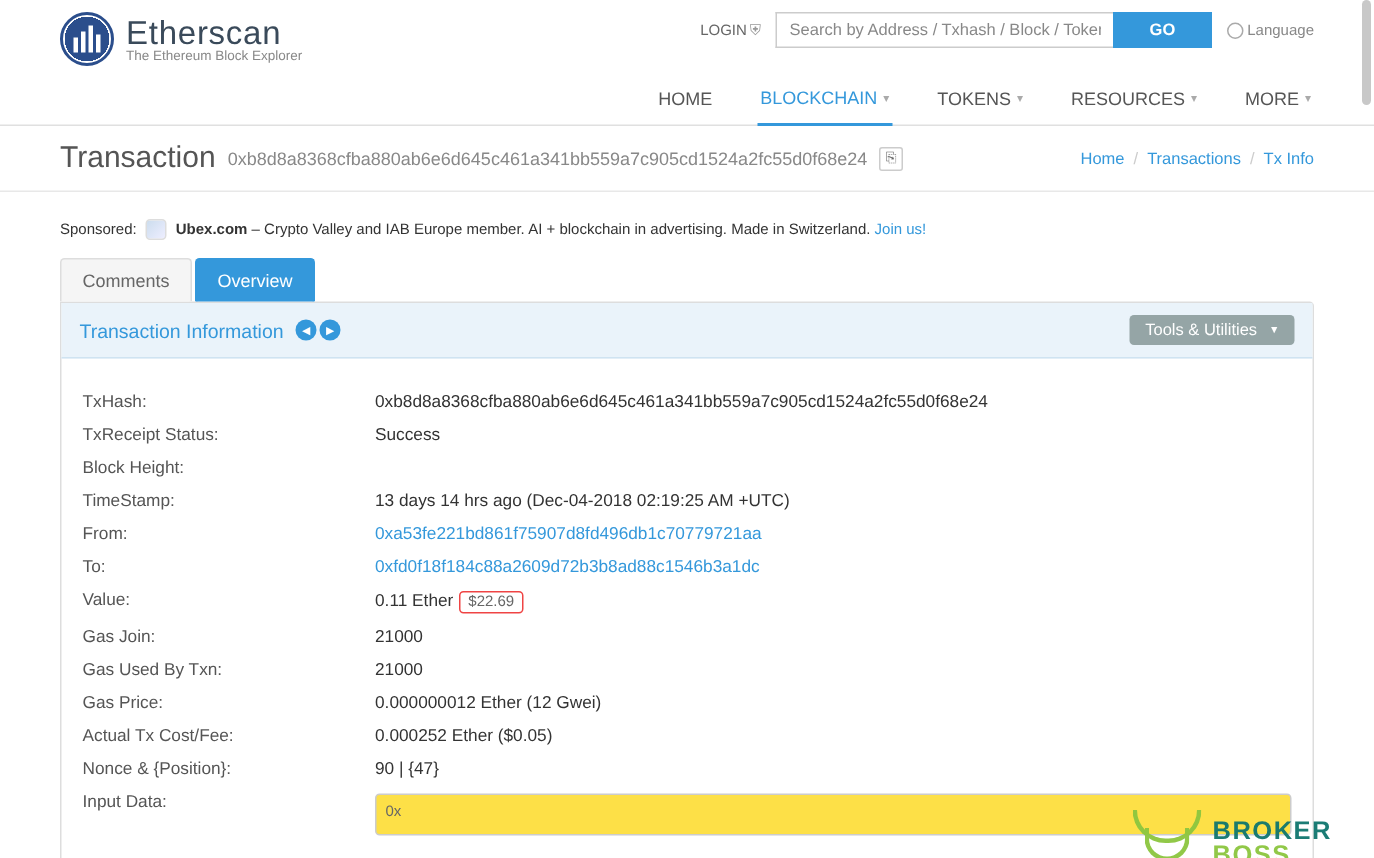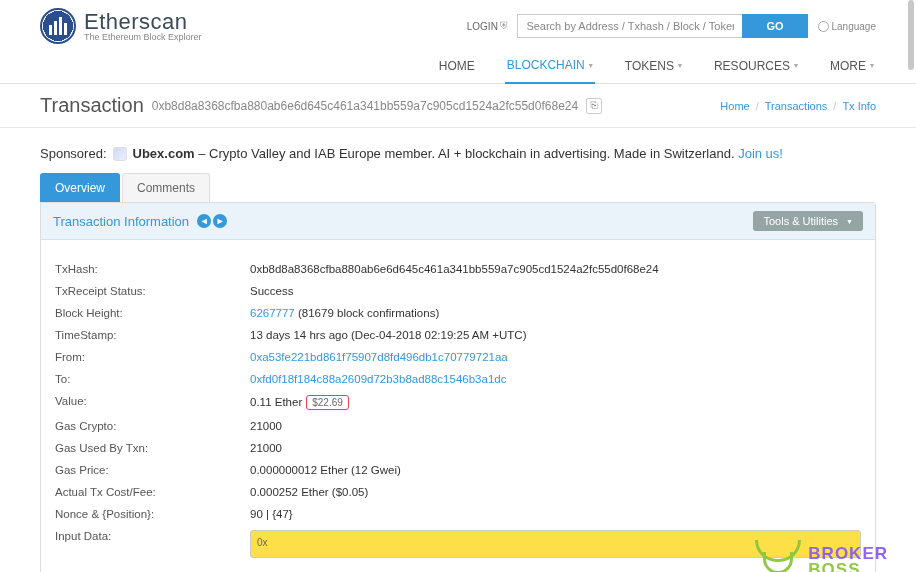--- a/index.html
+++ b/index.html
@@ -1,18 +1,18 @@
 <!DOCTYPE html>
 <html><head>
 <meta charset="utf-8">
 <style>
 *{box-sizing:border-box;margin:0;padding:0}
 body{font-family:"Helvetica Neue",Helvetica,Arial,sans-serif;font-size:12px;color:#333;background:#fff;width:916px;position:relative}
 a{color:#3498db;text-decoration:none}
-.topbar{display:flex;justify-content:space-between;align-items:center;padding:8px 40px 0 40px}
+.topbar{display:flex;justify-content:space-between;align-items:flex-start;padding:8px 40px 0 40px}
 .logo{display:flex;align-items:center;gap:8px}
 .logo-mark{width:36px;height:36px;border-radius:50%;border:2px solid #2b4e8c;display:flex;align-items:center;justify-content:center;position:relative;background:radial-gradient(circle at 50% 50%,#2b4e8c 0 66%,transparent 66%)}
 .logo-bars{display:flex;gap:2px;align-items:flex-end;height:18px}
 .logo-bars span{width:3px;background:#fff}
 .logo-bars span:nth-child(1){height:10px}
 .logo-bars span:nth-child(2){height:14px}
 .logo-bars span:nth-child(3){height:18px}
 .logo-bars span:nth-child(4){height:12px}
 .logo-text{display:flex;flex-direction:column;line-height:1}
 .logo-text .brand{font-size:22px;color:#3a4a5a;font-weight:400;letter-spacing:.5px}
@@ -29,21 +29,21 @@
 .nav{display:flex;justify-content:flex-end;gap:28px;padding:14px 40px 0 40px;border-bottom:1px solid #e0e0e0}
 .nav-item{padding:0 2px 10px 2px;font-size:12px;color:#555;cursor:pointer;display:flex;align-items:center;gap:4px}
 .nav-item.active{color:#3498db;border-bottom:2px solid #3498db;margin-bottom:-1px}
 .chev{font-size:8px;color:#aaa}
 .page-head{display:flex;justify-content:space-between;align-items:center;padding:10px 40px;border-bottom:1px solid #e8e8e8}
 .page-title{font-size:20px;color:#555;font-weight:400;display:flex;align-items:center;gap:8px}
 .page-title .hash{font-size:12px;color:#888;font-weight:400}
 .copy-btn{width:16px;height:16px;border:1px solid #ccc;border-radius:2px;font-size:9px;display:flex;align-items:center;justify-content:center;cursor:pointer;color:#666}
 .crumbs{font-size:11px;color:#888;display:flex;gap:6px}
 .crumbs .sep{color:#ccc}
-.sponsored{padding:18px 40px 12px 40px;font-size:13px;color:#333;display:flex;align-items:center;gap:6px}
+.sponsored{padding:18px 40px 12px 40px;font-size:10px;color:#333;display:flex;align-items:center;gap:6px}
 .sponsored b{font-weight:bold}
 .sponsor-icon{width:14px;height:14px;border-radius:3px;background:linear-gradient(135deg,#cde 0,#eef 100%);border:1px solid #ddd}
 .tabs{display:flex;margin:0 40px;border-bottom:none}
 .tab{padding:7px 14px;font-size:12px;border:1px solid #ddd;background:#f5f5f5;color:#666;cursor:pointer;border-top-left-radius:3px;border-top-right-radius:3px;margin-right:2px;border-bottom:none}
 .tab.active{background:#3498db;color:#fff;border-color:#3498db}
 .panel{margin:0 40px 20px 40px;border:1px solid #ddd;border-radius:0 3px 3px 3px}
 .panel-head{background:#eaf3fa;border-bottom:1px solid #cfe3f1;padding:8px 12px;display:flex;justify-content:space-between;align-items:center}
 .panel-title{color:#3498db;font-size:13px;display:flex;align-items:center;gap:8px}
 .nav-arrows{display:flex;gap:2px}
 .arrow{width:14px;height:14px;border-radius:50%;background:#3498db;color:#fff;font-size:9px;display:flex;align-items:center;justify-content:center;cursor:pointer}
@@ -56,21 +56,21 @@
 .success{color:#27ae60}
 .block-link{color:#3498db}
 .pill{display:inline-block;border:1px solid #ef4444;border-radius:3px;padding:1px 5px;font-size:10px;color:#666;margin-left:4px}
 .inputdata{width:100%;height:28px;border:1px solid #ccc;border-radius:3px;padding:6px;font-size:10px;color:#666;font-family:Liberation Sans, sans-serif;resize:none;background:#fde047}
 .watermark{position:absolute;right:28px;bottom:18px;display:flex;align-items:center;gap:6px;opacity:.95}
 .wm-icon{position:relative;width:48px;height:48px}
 .wm-line{position:absolute;border:3px solid #8cc63f;border-top:none;border-radius:0 0 40px 40px}
 .wm-v1{width:46px;height:22px;left:1px;top:2px}
 .wm-v2{width:30px;height:22px;left:9px;top:14px}
 .wm-text{font-family:Arial,sans-serif;line-height:.95}
-.wm-text .l1{font-size:17px;font-weight:900;color:#8b5cf6;letter-spacing:1px}
+.wm-text .l1{font-size:17px;font-weight:900;color:#0f766e;letter-spacing:1px}
 .wm-text .l2{font-size:17px;font-weight:900;color:#8cc63f;letter-spacing:1px}
 .scrollbar{position:absolute;right:2px;top:0;width:6px;height:100%}
 .scrollbar .thumb{position:absolute;top:0;width:6px;height:70px;background:#c8c8c8;border-radius:3px}
 </style>
 </head>
 <body>
 
 <div class="topbar">
   <div class="logo">
     <div class="logo-mark">
@@ -137,22 +137,22 @@
   </div>
 </div>
 
 <div class="sponsored">
   <span>Sponsored:</span>
   <span class="sponsor-icon"></span>
   <span><b>Ubex.com</b><span> – Crypto Valley and IAB Europe member. AI + blockchain in advertising. Made in Switzerland. </span><a>Join us!</a></span>
 </div>
 
 <div class="tabs">
+  <div class="tab">Comments</div>
   <div class="tab active">Overview</div>
-  <div class="tab">Comments</div>
 </div>
 
 <div class="panel">
   <div class="panel-head">
     <div class="panel-title">
       <span>Transaction Information</span>
       <span class="nav-arrows">
         <span class="arrow">◄</span>
         <span class="arrow">►</span>
       </span>
@@ -166,40 +166,39 @@
     <div class="row">
         <div class="label">TxHash:</div>
         <div class="val">0xb8d8a8368cfba880ab6e6d645c461a341bb559a7c905cd1524a2fc55d0f68e24</div>
       </div>
     <div class="row">
         <div class="label">TxReceipt Status:</div>
         <div class="val success">Success</div>
       </div>
     <div class="row">
         <div class="label">Block Height:</div>
-        <div class="val"><a class="block-link">6267777</a><span> (81679 block confirmations)</span></div>
       </div>
     <div class="row">
         <div class="label">TimeStamp:</div>
         <div class="val">13 days 14 hrs ago (Dec-04-2018 02:19:25 AM +UTC)</div>
       </div>
     <div class="row">
         <div class="label">From:</div>
         <div class="val"><a>0xa53fe221bd861f75907d8fd496db1c70779721aa</a></div>
       </div>
     <div class="row">
         <div class="label">To:</div>
         <div class="val"><a>0xfd0f18f184c88a2609d72b3b8ad88c1546b3a1dc</a></div>
       </div>
     <div class="row">
         <div class="label">Value:</div>
         <div class="val"><span>0.11 Ether</span><span class="pill">$22.69</span></div>
       </div>
     <div class="row">
-        <div class="label">Gas Crypto:</div>
+        <div class="label">Gas Join:</div>
         <div class="val">21000</div>
       </div>
     <div class="row">
         <div class="label">Gas Used By Txn:</div>
         <div class="val">21000</div>
       </div>
     <div class="row">
         <div class="label">Gas Price:</div>
         <div class="val">0.000000012 Ether (12 Gwei)</div>
       </div>

